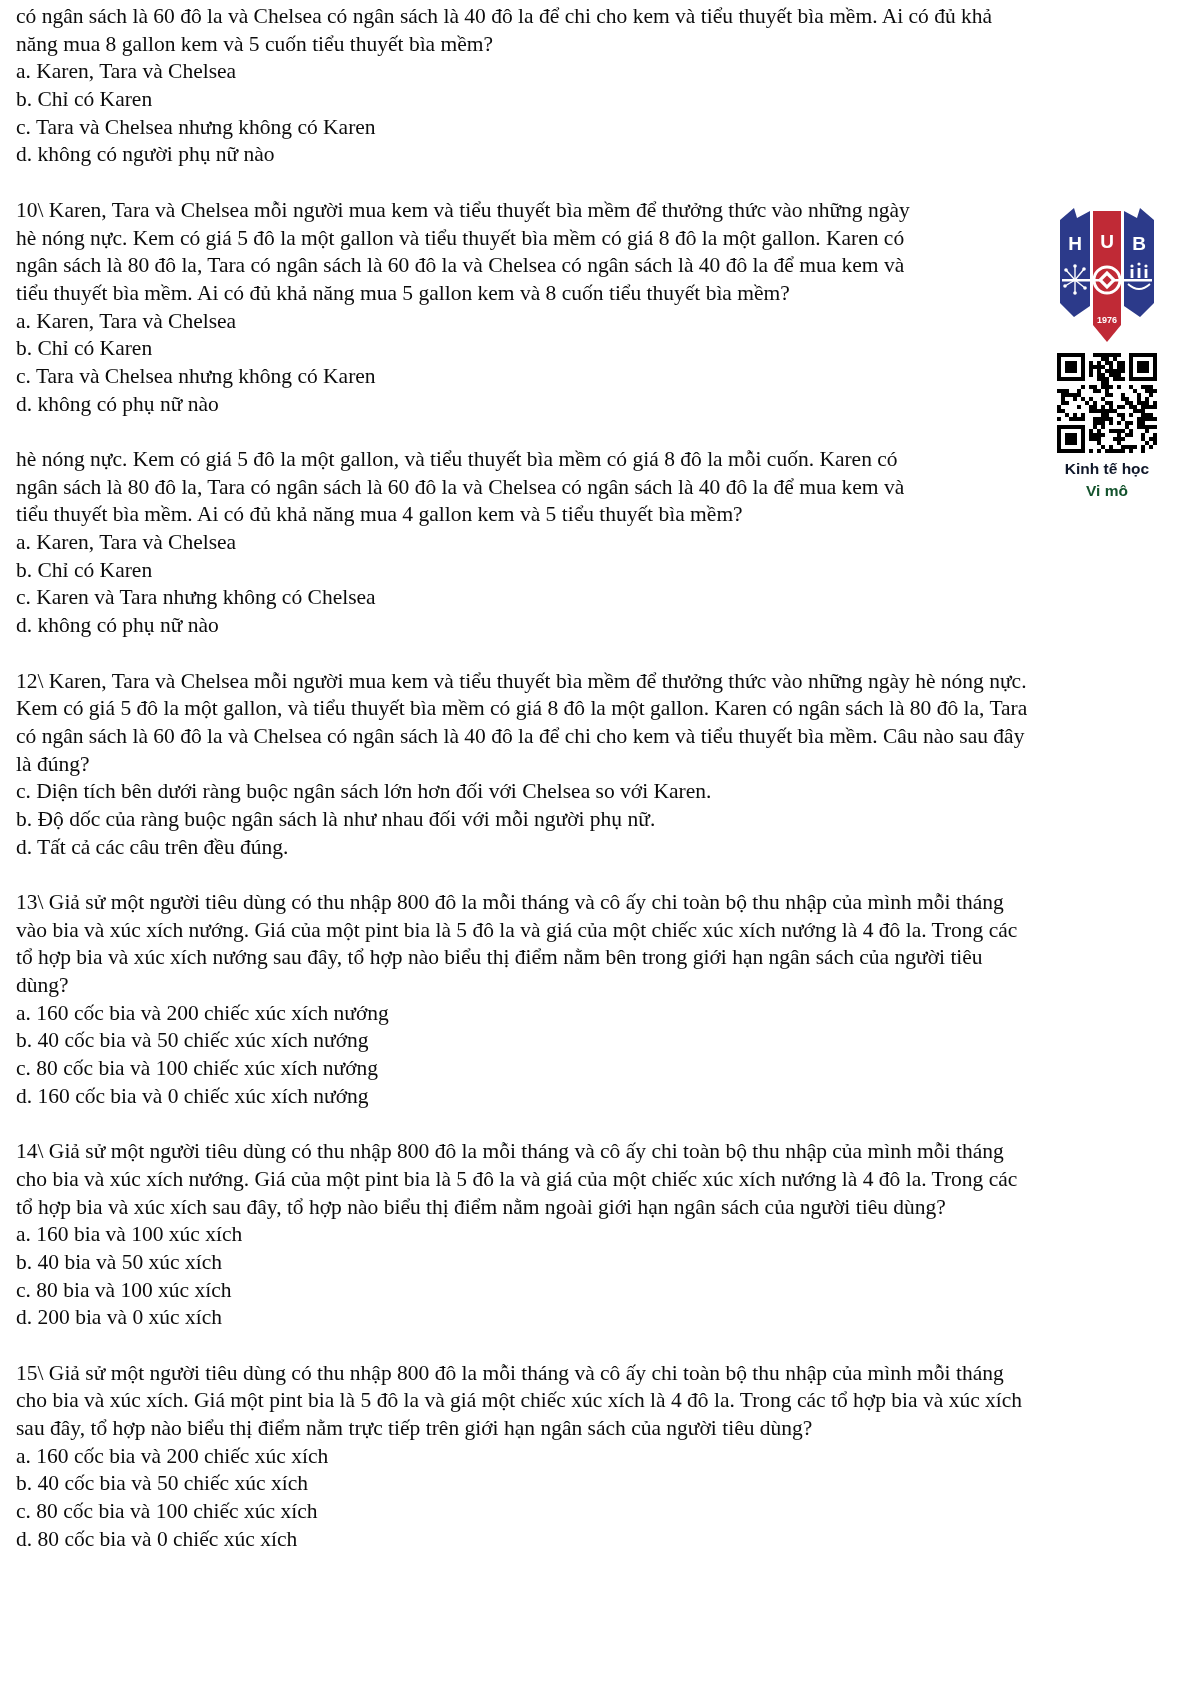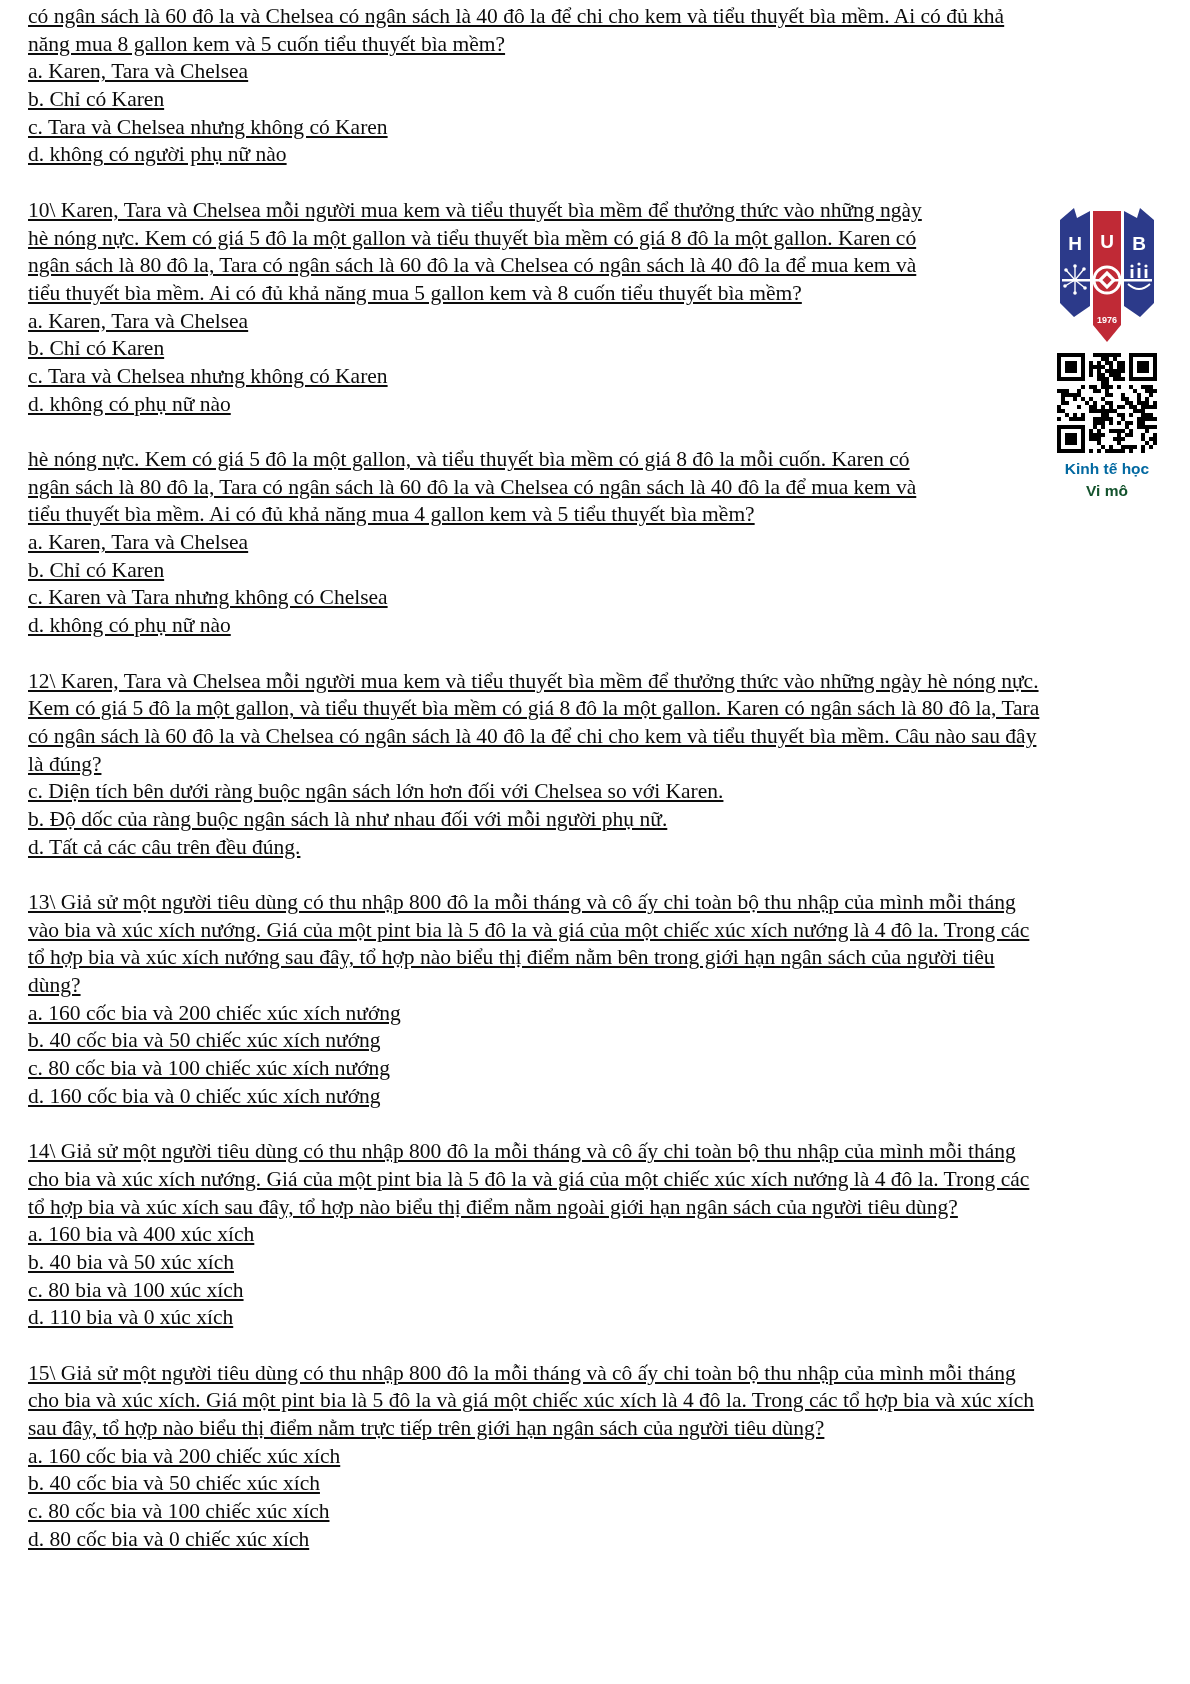--- a/index.html
+++ b/index.html
@@ -6,23 +6,22 @@
   body{
     width:1190px;height:1684px;
     background:#ffffff;
     overflow:hidden;
     font-family:"Liberation Serif", serif;
     color:#0c0c0c;
     position:relative;
   }
   .text-col{
     position:absolute;
-    left:28px; top:3px;
+    left:16px; top:3px;
     width:1140px;
-    text-decoration:underline;
   }
   .question{ margin:0 0 27.7px 0; }
   .qline{
     white-space:nowrap;
     font-size:21.5px;
     line-height:27.7px;
     height:27.7px;
   }
   .brand-col{
     position:absolute;
@@ -95,24 +94,24 @@
     <div class="qline">a. 160 cốc bia và 200 chiếc xúc xích nướng</div>
     <div class="qline">b. 40 cốc bia và 50 chiếc xúc xích nướng</div>
     <div class="qline">c. 80 cốc bia và 100 chiếc xúc xích nướng</div>
     <div class="qline">d. 160 cốc bia và 0 chiếc xúc xích nướng</div>
   </section>
 
   <section class="question">
     <div class="qline">14\ Giả sử một người tiêu dùng có thu nhập 800 đô la mỗi tháng và cô ấy chi toàn bộ thu nhập của mình mỗi tháng</div>
     <div class="qline">cho bia và xúc xích nướng. Giá của một pint bia là 5 đô la và giá của một chiếc xúc xích nướng là 4 đô la. Trong các</div>
     <div class="qline">tổ hợp bia và xúc xích sau đây, tổ hợp nào biểu thị điểm nằm ngoài giới hạn ngân sách của người tiêu dùng?</div>
-    <div class="qline">a. 160 bia và 400 xúc xích</div>
+    <div class="qline">a. 160 bia và 100 xúc xích</div>
     <div class="qline">b. 40 bia và 50 xúc xích</div>
     <div class="qline">c. 80 bia và 100 xúc xích</div>
-    <div class="qline">d. 110 bia và 0 xúc xích</div>
+    <div class="qline">d. 200 bia và 0 xúc xích</div>
   </section>
 
   <section class="question">
     <div class="qline">15\ Giả sử một người tiêu dùng có thu nhập 800 đô la mỗi tháng và cô ấy chi toàn bộ thu nhập của mình mỗi tháng</div>
     <div class="qline">cho bia và xúc xích. Giá một pint bia là 5 đô la và giá một chiếc xúc xích là 4 đô la. Trong các tổ hợp bia và xúc xích</div>
     <div class="qline">sau đây, tổ hợp nào biểu thị điểm nằm trực tiếp trên giới hạn ngân sách của người tiêu dùng?</div>
     <div class="qline">a. 160 cốc bia và 200 chiếc xúc xích</div>
     <div class="qline">b. 40 cốc bia và 50 chiếc xúc xích</div>
     <div class="qline">c. 80 cốc bia và 100 chiếc xúc xích</div>
     <div class="qline">d. 80 cốc bia và 0 chiếc xúc xích</div>
@@ -392,16 +391,16 @@
         <rect x="8" y="8" width="12" height="12" fill="#000"></rect>
         <rect x="72" y="0" width="28" height="28" fill="#000"></rect>
         <rect x="76" y="4" width="20" height="20" fill="#fff"></rect>
         <rect x="80" y="8" width="12" height="12" fill="#000"></rect>
         <rect x="0" y="72" width="28" height="28" fill="#000"></rect>
         <rect x="4" y="76" width="20" height="20" fill="#fff"></rect>
         <rect x="8" y="80" width="12" height="12" fill="#000"></rect>
       </svg>
   </div>
 
-  <div class="caption" style="color: #0369a1;">Kinh tế học</div>
+  <div class="caption" style="color: #0f172a;">Kinh tế học</div>
   <div class="caption caption2" style="color: #14532d;">Vi mô</div>
 
 </aside>
 
 </body></html>

